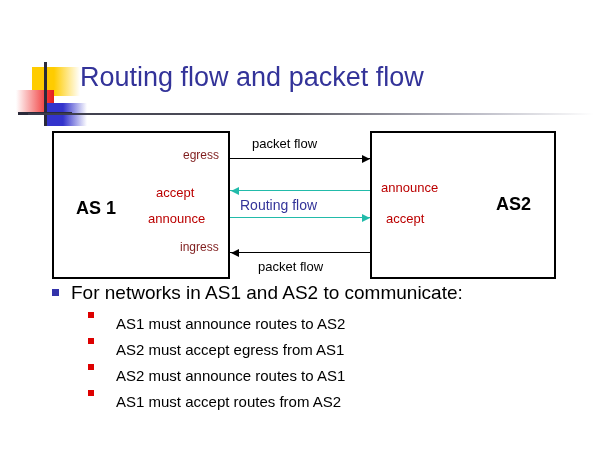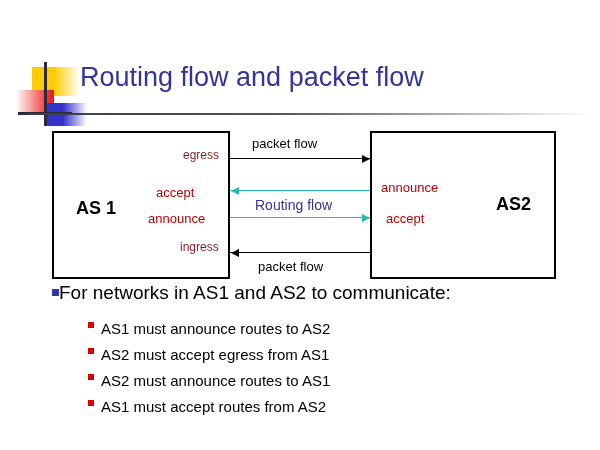--- a/index.html
+++ b/index.html
@@ -121,21 +121,21 @@
   #egress-label  { left: 183px; top: 148px; }
   #ingress-label { left: 180px; top: 240px; }
 
   .flow-label {
     position: absolute;
     font-size: 13px;
     white-space: nowrap;
   }
   #packet-flow-top    { left: 252px; top: 136px; color: #000000; }
   #packet-flow-bottom { left: 258px; top: 259px; color: #000000; }
-  #routing-flow-label { left: 255px; top: 197px; color: #333399; font-size: 14px; }
+  #routing-flow-label { left: 240px; top: 197px; color: #333399; font-size: 14px; }
 
   
   .line-h {
     position: absolute;
     height: 1px;
   }
   .black-line { background: #000000; }
   .cyan-line  { background: #22bbaa; }
 
   #packet-top-line    { left: 230px; top: 158px; width: 140px; }
@@ -171,20 +171,21 @@
   #packet-bottom-head { left: 231px; top: 249px; }
   #routing-top-head   { left: 231px; top: 187px; }
   #routing-bot-head   { left: 362px; top: 214px; }
 
   
   .bullet-l1 {
     position: absolute;
     left: 52px; top: 282px;
     display: flex;
     align-items: baseline;
+    gap: 12px;
   }
   .sq-blue {
     width: 7px; height: 7px;
     background: #3333aa;
     flex: 0 0 auto;
     position: relative;
     top: -3px;
   }
   .bullet-l1-text {
     font-size: 19px;
@@ -192,22 +193,22 @@
     white-space: nowrap;
   }
 
   .sublist {
     position: absolute;
     left: 88px; top: 315px;
     width: 480px;
   }
   .bullet-l2 {
     display: flex;
-    align-items: center;
-    gap: 7px;
+    align-items: flex-start;
+    gap: 22px;
     height: 26px;
   }
   .sq-red {
     width: 6px; height: 6px;
     background: #dd0000;
     flex: 0 0 auto;
     position: relative;
     top: -3px;
   }
   .bullet-l2-text {

